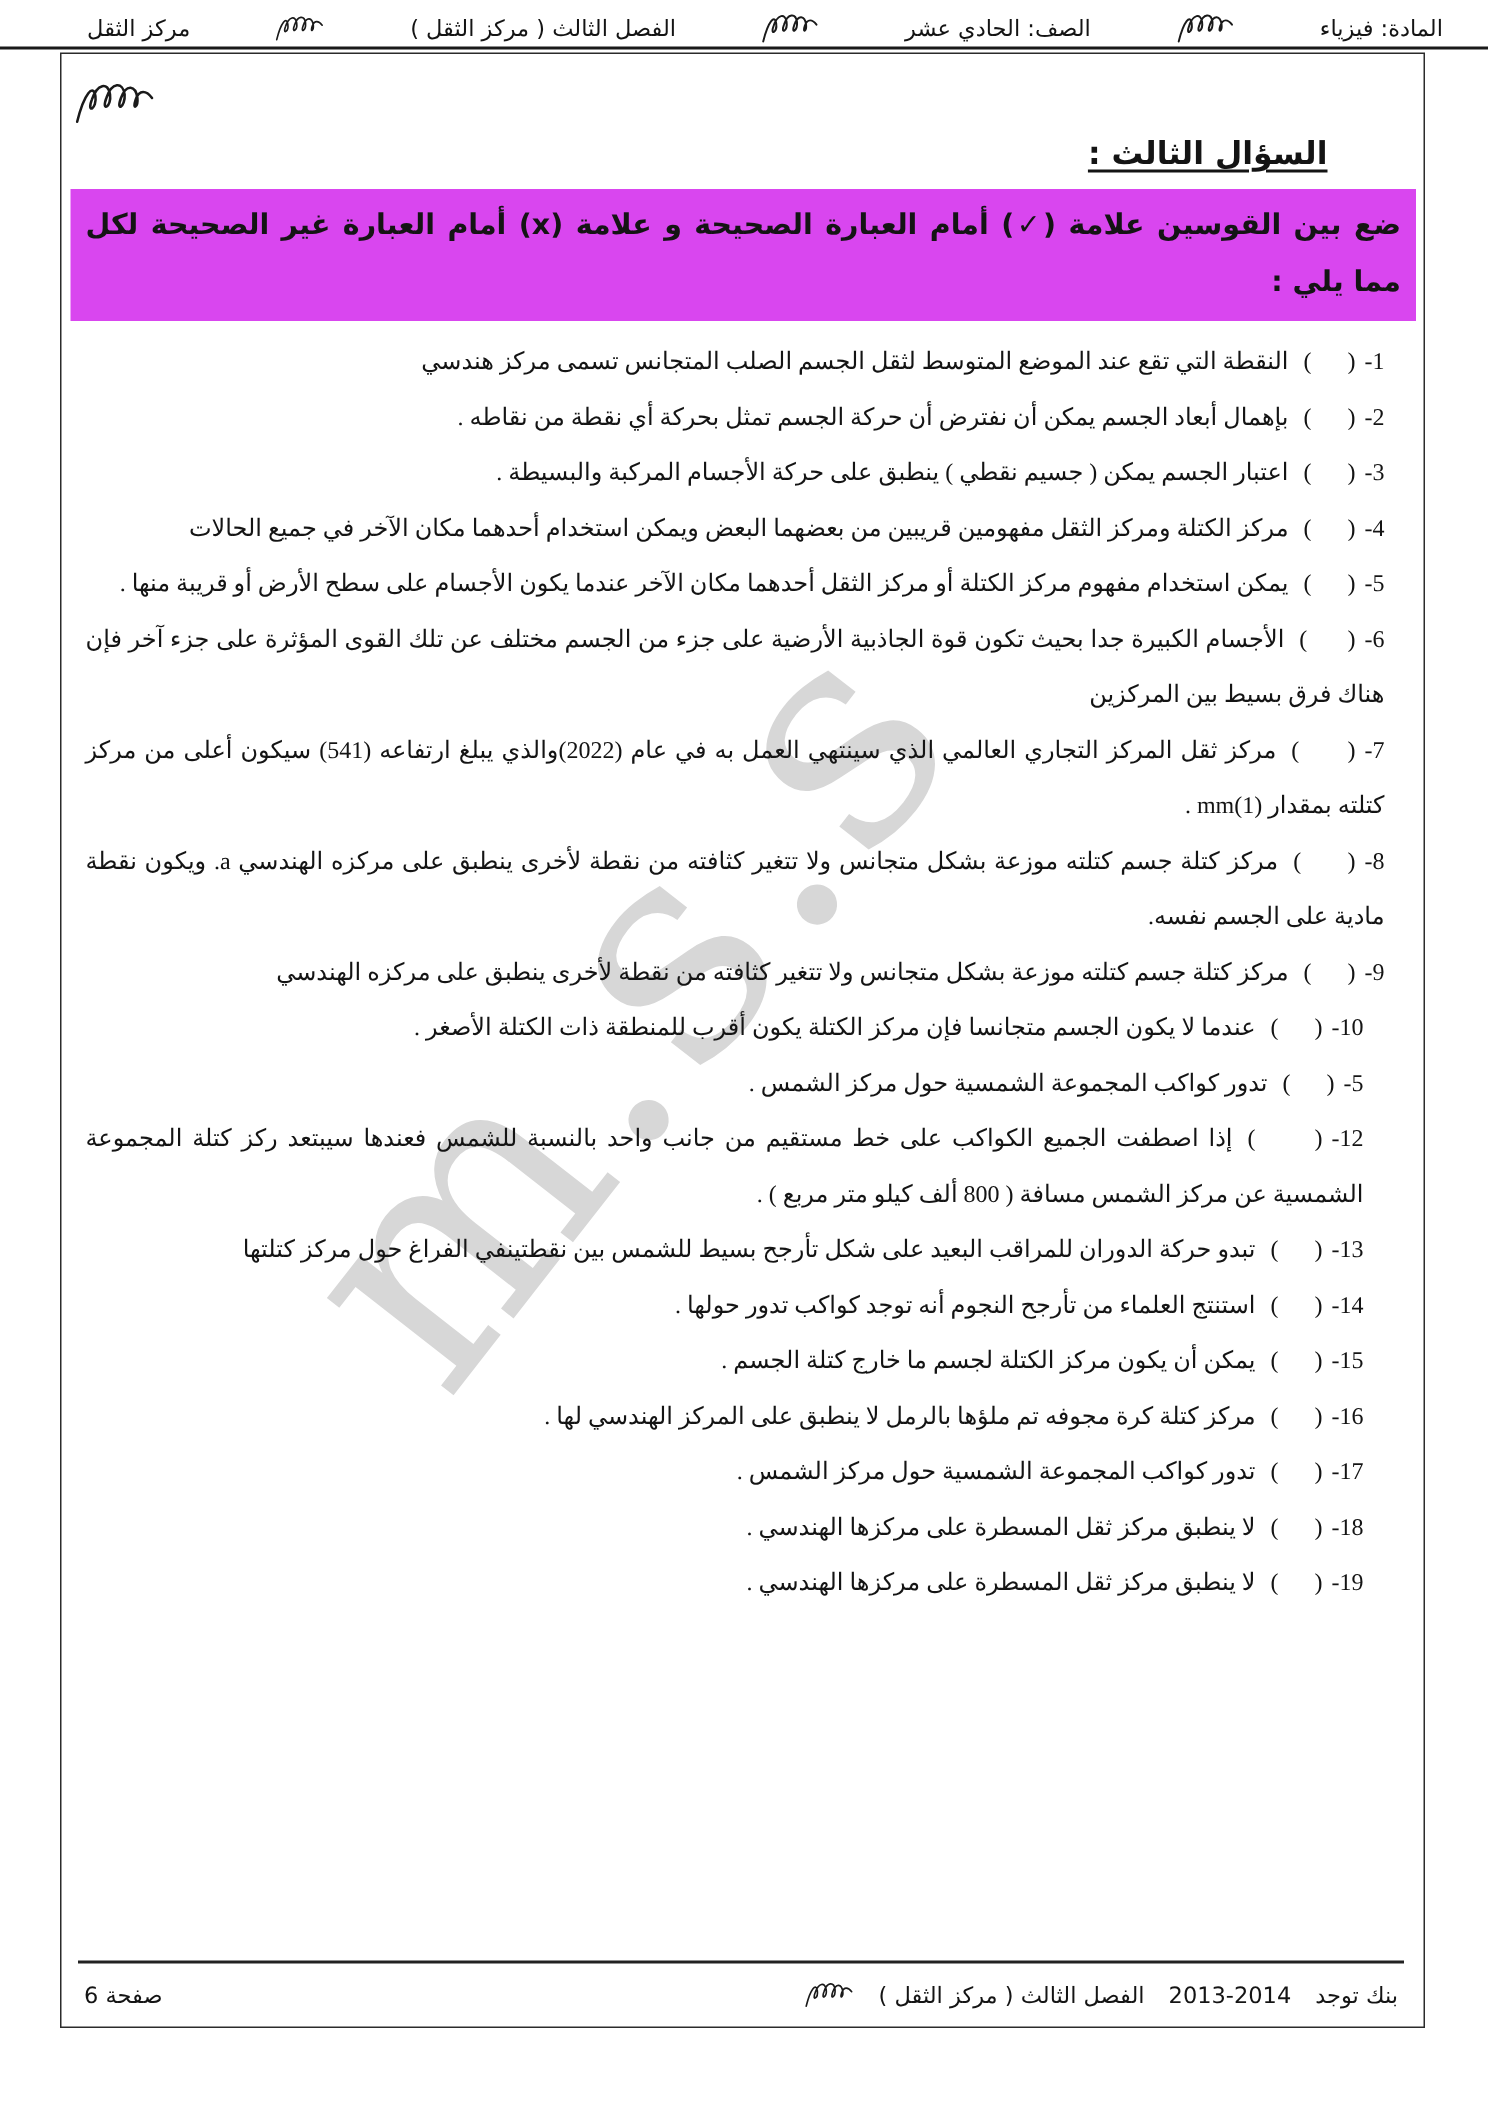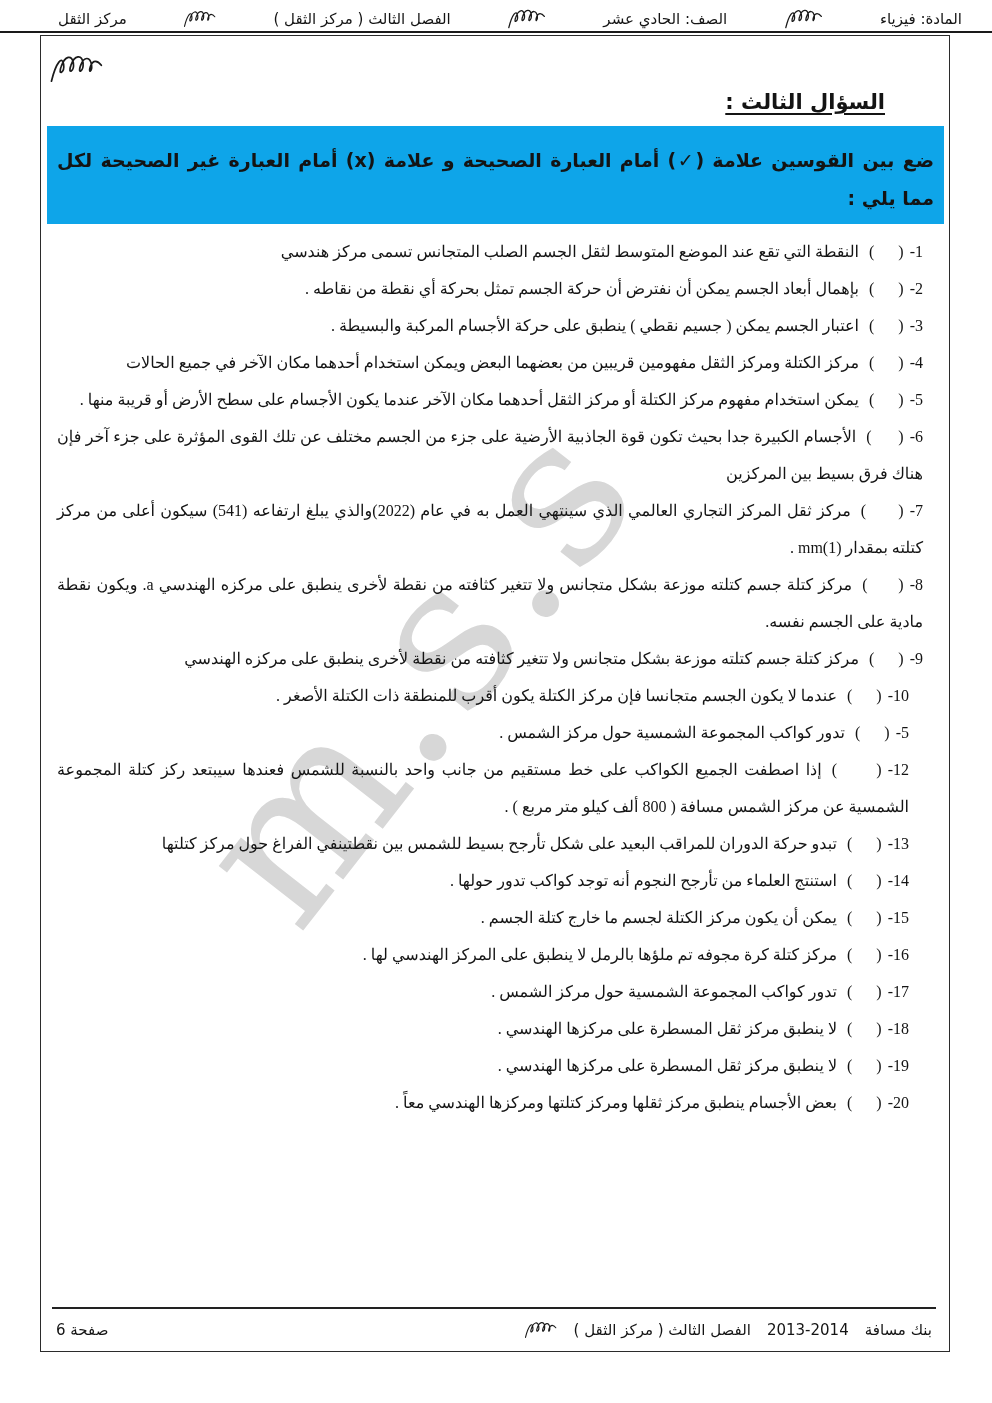--- a/index.html
+++ b/index.html
@@ -29,22 +29,22 @@
     transform:rotate(-52deg);z-index:0;user-select:none;
   }
   .content{position:relative;z-index:1;height:100%;}
   .corner-scribble{position:absolute;top:12px;left:8px;z-index:1;}
   .q-title{
     width:fit-content;margin:54px 64px 0 0;
     font-size:21px;font-weight:bold;text-decoration:underline;
     text-underline-offset:4px;
   }
   .instruction{
-    margin:12px 5px 0 6px;background:#0ea5e9;
-    padding:15px 10px 7px 10px;font-size:19px;font-weight:bold;
+    margin:12px 5px 0 6px;background:#d946ef;
+    padding:5px 10px 7px 10px;font-size:19px;font-weight:bold;
     line-height:38px;text-align:justify;
   }
   
   .items{margin-top:9px;padding:0 26px 0 16px;font-size:16px;font-family:Liberation Serif, serif;}
   .item{line-height:37px;text-align:justify;}
   .item.indent{padding-right:14px;}
   .q-num{white-space:pre;margin-left:6px;}
   .q-paren{white-space:pre;margin-left:10px;letter-spacing:1px;}
   
   .footer{
@@ -102,27 +102,26 @@
       <div class="item indent"><span class="q-num">10-</span><span class="q-paren">(      )</span><span class="q-text">عندما لا يكون  الجسم متجانسا فإن مركز الكتلة يكون أقرب للمنطقة ذات الكتلة الأصغر .</span></div>
       <div class="item indent"><span class="q-num">5-</span><span class="q-paren">(      )</span><span class="q-text">تدور كواكب المجموعة الشمسية حول مركز الشمس .</span></div>
       <div class="item indent"><span class="q-num">12-</span><span class="q-paren">(      )</span><span class="q-text">إذا اصطفت الجميع الكواكب على خط مستقيم من جانب واحد بالنسبة للشمس فعندها سيبتعد ركز كتلة المجموعة الشمسية عن مركز الشمس مسافة ( 800 ألف كيلو متر مربع ) .</span></div>
       <div class="item indent"><span class="q-num">13-</span><span class="q-paren">(      )</span><span class="q-text">تبدو حركة الدوران للمراقب البعيد على شكل تأرجح بسيط للشمس بين نقطتينفي الفراغ حول مركز كتلتها</span></div>
       <div class="item indent"><span class="q-num">14-</span><span class="q-paren">(      )</span><span class="q-text">استنتج  العلماء من تأرجح النجوم أنه توجد كواكب تدور حولها .</span></div>
       <div class="item indent"><span class="q-num">15-</span><span class="q-paren">(      )</span><span class="q-text">يمكن أن يكون مركز الكتلة لجسم ما خارج كتلة الجسم .</span></div>
       <div class="item indent"><span class="q-num">16-</span><span class="q-paren">(      )</span><span class="q-text">مركز كتلة كرة مجوفه تم ملؤها بالرمل لا ينطبق على المركز الهندسي لها  .</span></div>
       <div class="item indent"><span class="q-num">17-</span><span class="q-paren">(      )</span><span class="q-text">تدور كواكب المجموعة الشمسية حول مركز الشمس  .</span></div>
       <div class="item indent"><span class="q-num">18-</span><span class="q-paren">(      )</span><span class="q-text">لا ينطبق مركز ثقل المسطرة على مركزها الهندسي  .</span></div>
       <div class="item indent"><span class="q-num">19-</span><span class="q-paren">(      )</span><span class="q-text">لا ينطبق مركز ثقل المسطرة على مركزها الهندسي  .</span></div>
-      <div class="item indent"><span class="q-num">20-</span><span class="q-paren">(      )</span><span class="q-text">بعض الأجسام ينطبق مركز ثقلها ومركز كتلتها ومركزها الهندسي معاً .</span></div>
     </div>
   </div>
 
   <footer class="footer">
     <div class="footer-right">
-      <span>بنك مسافة</span>
+      <span>بنك توجد</span>
       <span class="ltr-num">2013-2014</span>
       <span>الفصل الثالث ( مركز الثقل )</span>
       <svg class="scribble" width="34" height="24" viewBox="0 0 46 30">
         <path d="M2 25 C6 9 11 4 12 11 C13 18 7 21 10 13 C13 4 19 3 20 10 C21 17 15 20 18 12 C21 3 27 3 28 10 C28.5 17 23 20 26 12 C29 4 34 5 35 12 C35.5 17 32 19 34 13 C36 7 40 8 43 12" fill="none" stroke="#1a1a1a" stroke-width="1.5" stroke-linecap="round"></path>
       </svg>
     </div>
     <span>صفحة 6</span>
   </footer>
 
 </div>

